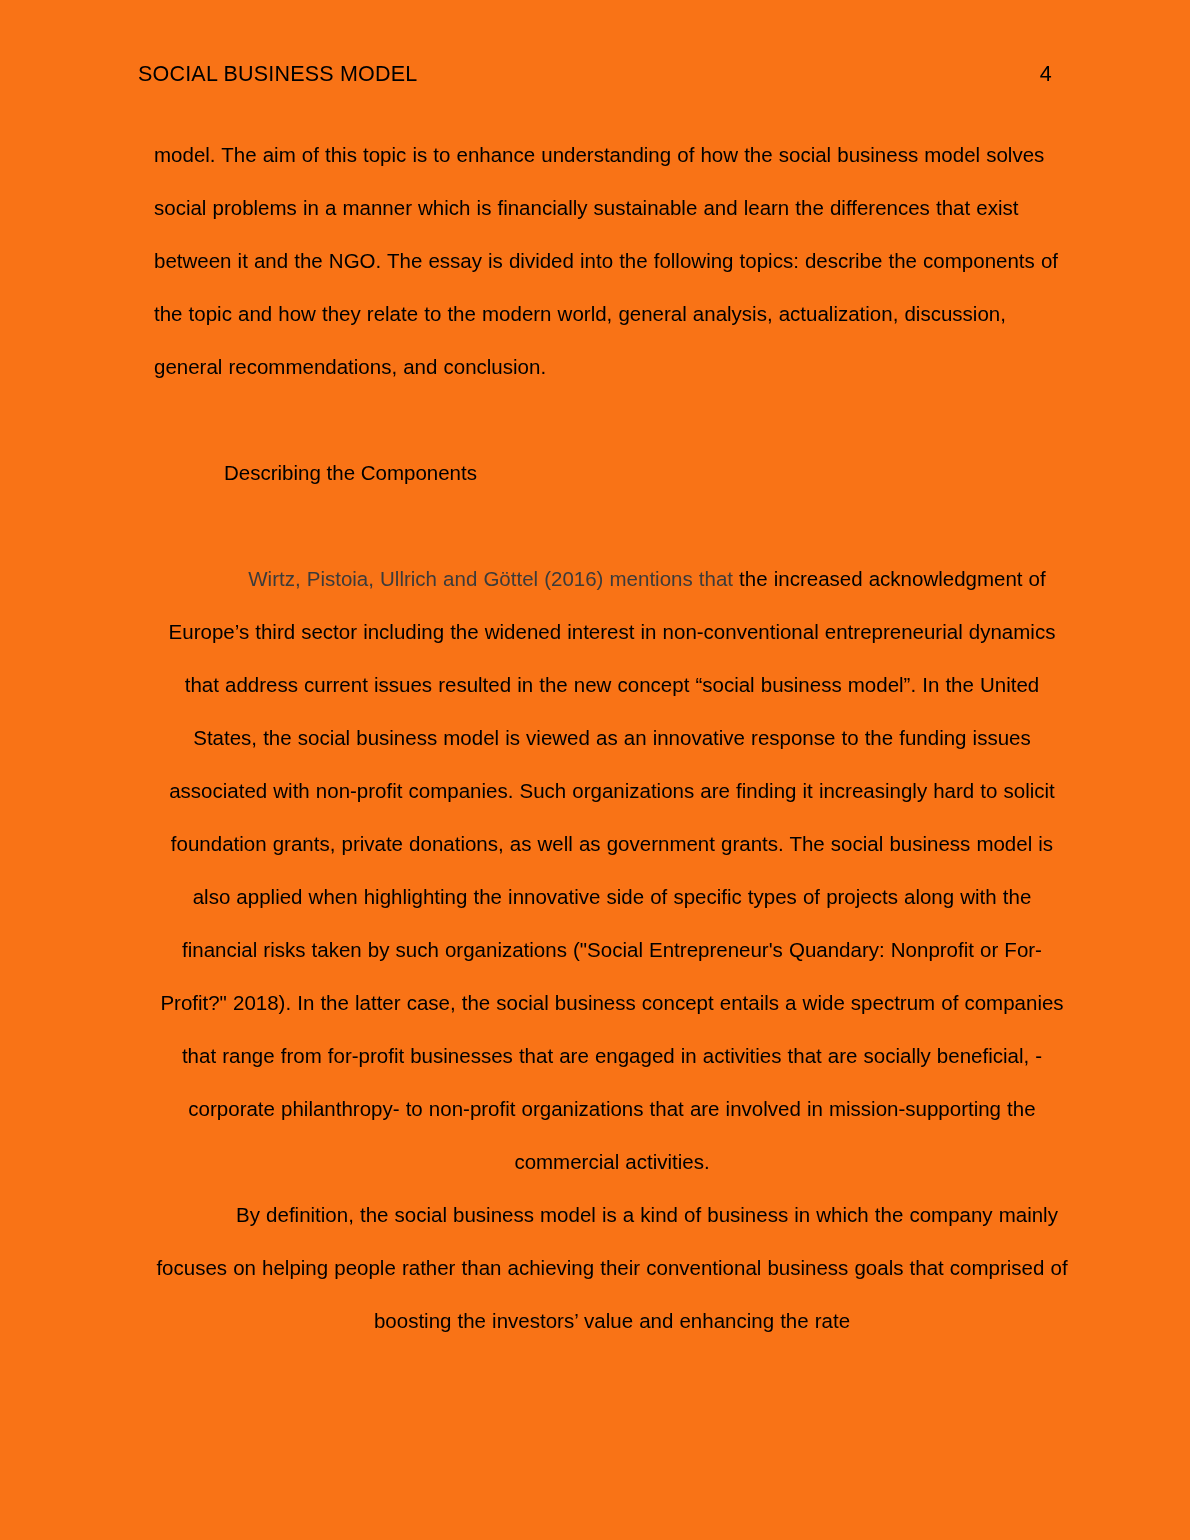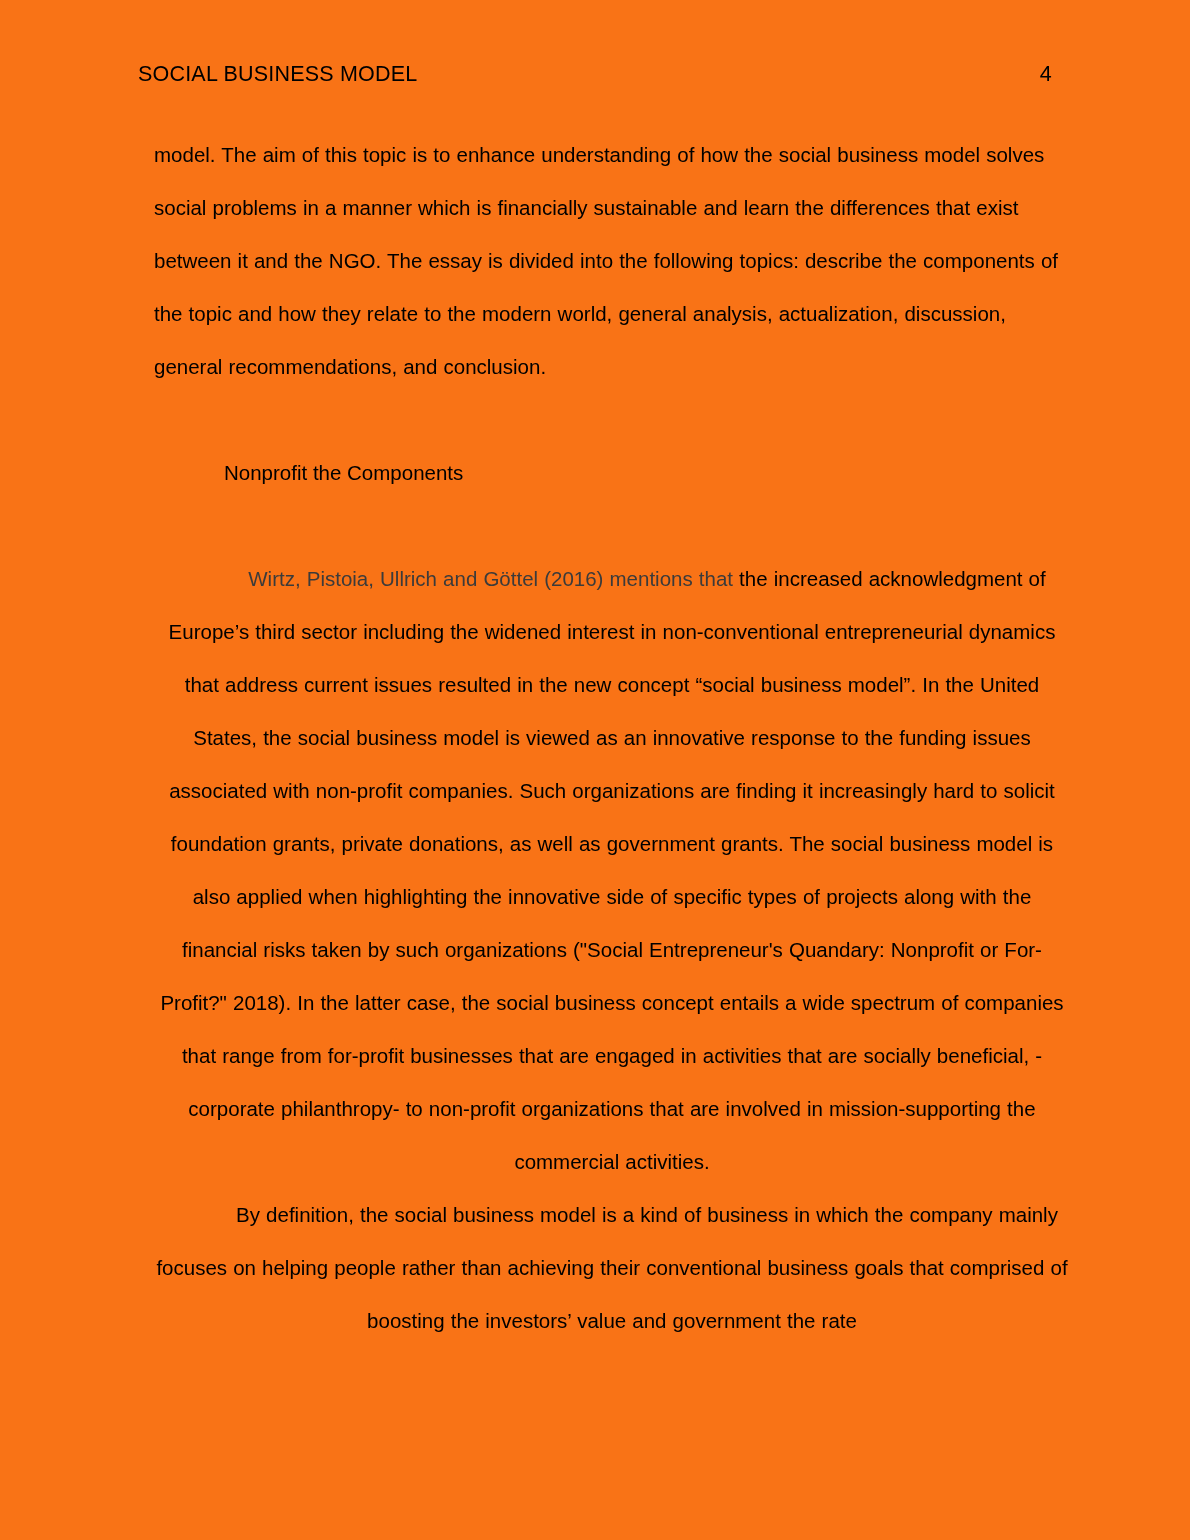--- a/index.html
+++ b/index.html
@@ -79,23 +79,23 @@
     <span class="running-head">SOCIAL BUSINESS MODEL</span>
     <span class="page-number">4</span>
   </div>
 
   <div class="body-area">
 
     <p class="para">model. The aim of this topic is to enhance understanding of how the social business model solves social problems in a manner which is financially sustainable and learn the differences that exist between it and the NGO. The essay is divided into the following topics: describe the components of the topic and how they relate to the modern world, general analysis, actualization, discussion, general recommendations, and conclusion.</p>
 
     <div class="spacer-line"></div>
 
-    <h2 class="heading">Nonprofit the Components</h2>
+    <h2 class="heading">Describing the Components</h2>
 
     <div class="spacer-line"></div>
 
     <p class="para indent"><span class="gray-run">Wirtz, Pistoia, Ullrich and Göttel  (2016) mentions that </span><span>the increased acknowledgment of Europe’s third sector including the widened interest in non-conventional entrepreneurial dynamics that address current issues resulted in the new concept “social business model”. In the United States, the social business model is viewed as an innovative response to the funding issues associated with non-profit companies. Such organizations are finding it increasingly hard to solicit foundation grants, private donations, as well as government grants. The social business model is also applied when highlighting the innovative side of specific types of projects along with the financial risks taken by such organizations ("Social Entrepreneur's Quandary: Nonprofit or For-Profit?" 2018). In the latter case, the social business concept entails a wide spectrum of companies that range from for-profit businesses that are engaged in activities that are socially beneficial, - corporate philanthropy- to non-profit organizations that are involved in mission-supporting the commercial activities.</span></p>
 
-    <p class="para indent">By definition, the social business model is a kind of business in which the company mainly focuses on helping people rather than achieving their conventional business goals that comprised of boosting the investors’ value and government the rate</p>
+    <p class="para indent">By definition, the social business model is a kind of business in which the company mainly focuses on helping people rather than achieving their conventional business goals that comprised of boosting the investors’ value and enhancing the rate</p>
 
   </div>
 
 </div>
 
 </body></html>

